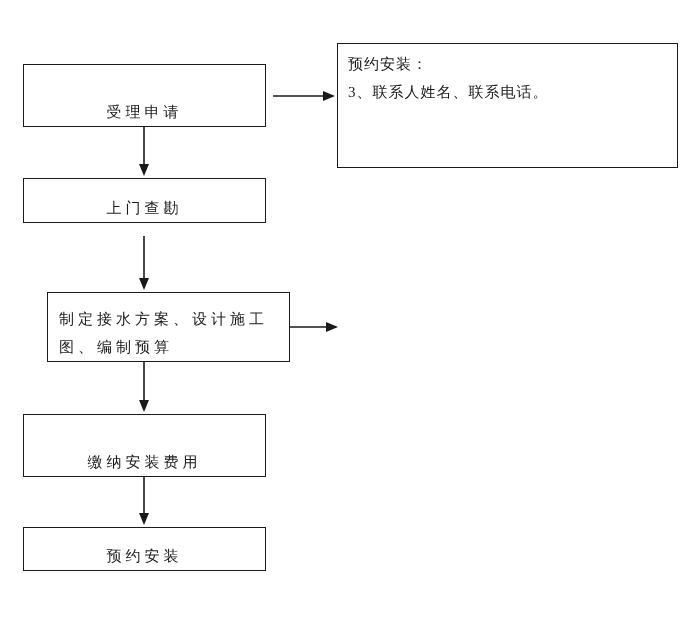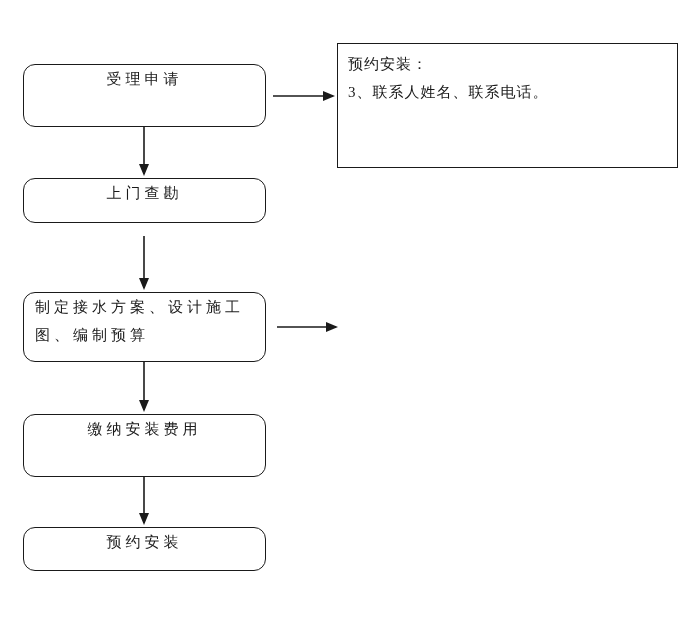--- a/index.html
+++ b/index.html
@@ -27,30 +27,30 @@
   .box {
     position: absolute;
     border: 1.4px solid #1a1a1a;
     background: #ffffff;
     box-sizing: border-box;
     font-size: 15px;
     line-height: 28px;
   }
   .step {
     display: flex;
-    align-items: flex-start;
+    align-items: flex-end;
     justify-content: center;
     text-align: center;
     letter-spacing: 4px;
-    border-radius: 12px;
   }
   .step.left-align {
     justify-content: flex-start;
     text-align: left;
     padding: 0 11px;
+    margin-left: 24px;
   }
   .step span {
     display: block;
     word-break: break-all;
   }
   .note {
     padding: 6px 10px;
     text-align: left;
     word-break: break-all;
   }

